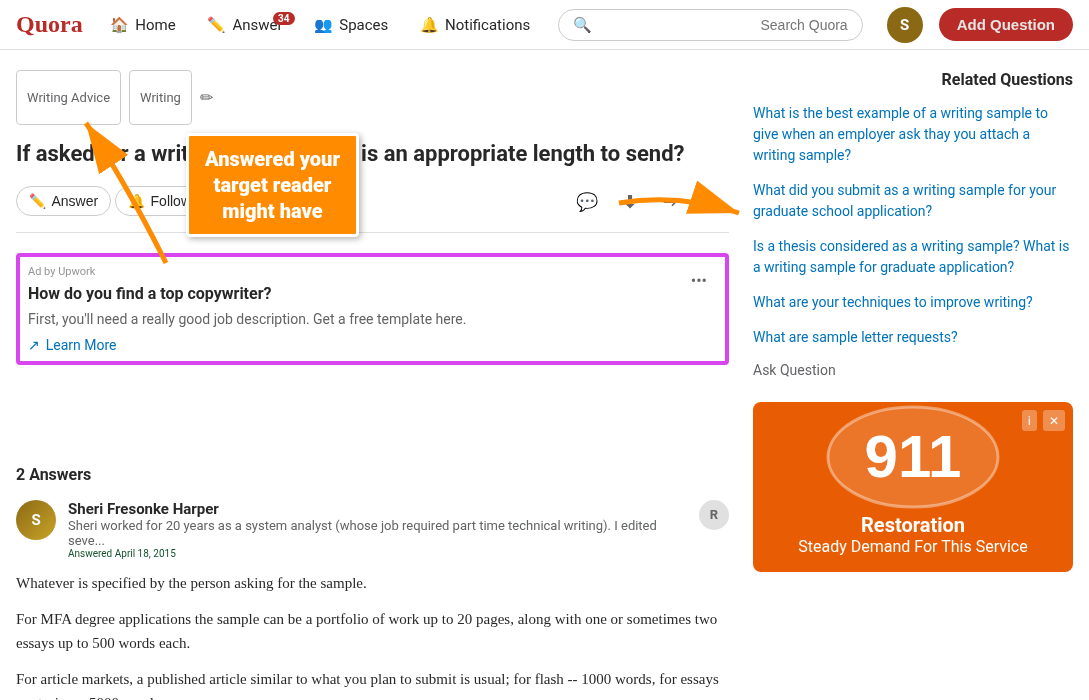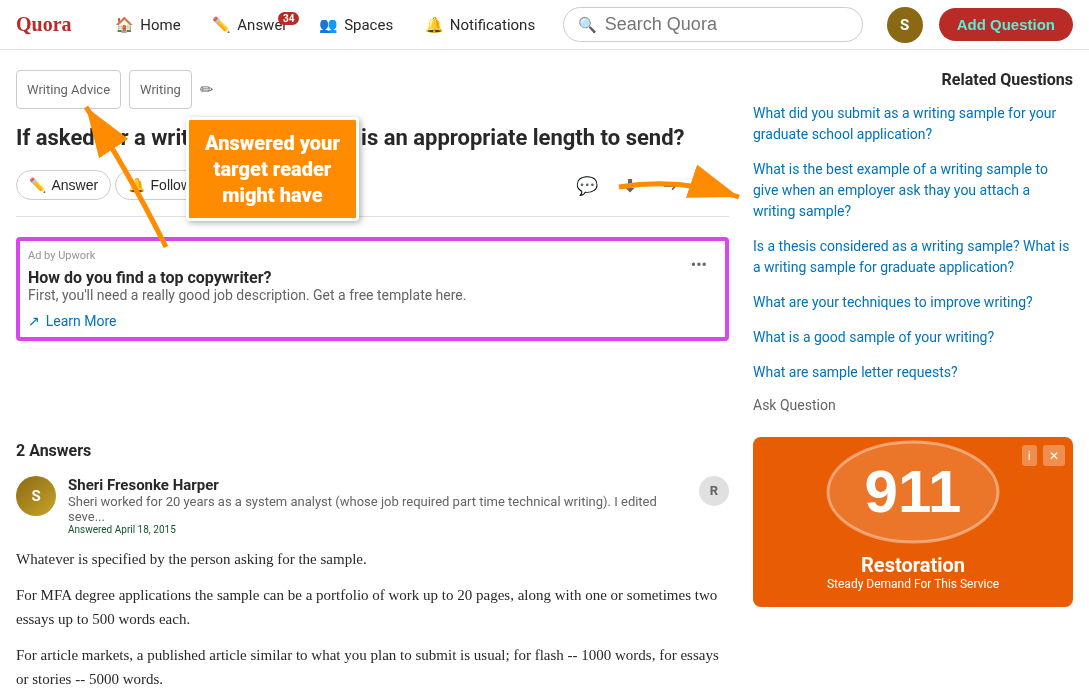--- a/index.html
+++ b/index.html
@@ -4,52 +4,52 @@
   <style>
     * { box-sizing: border-box; margin: 0; padding: 0; }
     body { font-family: -apple-system, BlinkMacSystemFont, 'Segoe UI', Roboto, sans-serif; background: #fff; color: #282829; font-size: 15px; }
 
     
     .navbar {
       display: flex; align-items: center; height: 50px;
       border-bottom: 1px solid #e0e0e0; padding: 0 16px; gap: 8px;
       background: #fff; position: sticky; top: 0; z-index: 100;
     }
-    .logo { color: #b92b27; font-size: 20px; font-weight: 900; font-family: Georgia, serif; margin-right: 24px; cursor: pointer; }
+    .logo { color: #b92b27; font-size: 24px; font-weight: 900; font-family: Georgia, serif; margin-right: 8px; cursor: pointer; }
     .nav-item {
       display: flex; align-items: center; gap: 6px; padding: 6px 12px;
       border-radius: 4px; cursor: pointer; font-size: 15px; color: #282829;
       position: relative; white-space: nowrap;
     }
     .nav-badge {
       background: #b92b27; color: #fff; font-size: 10px; font-weight: 700;
       border-radius: 10px; padding: 1px 5px; position: absolute; top: 2px; right: 0;
     }
     .search-bar {
       flex: 1; max-width: 340px; margin: 0 8px;
       display: flex; align-items: center;
       border: 1px solid #ccc; border-radius: 20px; padding: 6px 14px; gap: 8px;
       background: #fff;
     }
-    .search-bar input { border: none; outline: none; width: 100%; font-size: 18px; background: transparent; }
+    .search-bar input { border: none; outline: none; width: 100%; font-size: 14px; background: transparent; text-align: right; }
     .avatar-placeholder { width: 36px; height: 36px; border-radius: 50%; background: #8b6914; display: flex; align-items: center; justify-content: center; color: #fff; font-weight: 700; font-size: 15px; margin: 0 8px; cursor: pointer; }
     .add-question-btn {
-      background: #b92b27; color: #5eead4; border: none; border-radius: 20px;
+      background: #b92b27; color: #e5e5e5; border: none; border-radius: 20px;
       padding: 8px 18px; font-size: 15px; font-weight: 600; cursor: pointer; white-space: nowrap;
     }
 
     
     .page-body { display: flex; max-width: 1089px; margin: 0 auto; padding: 20px 16px; gap: 24px; }
     .main-content { flex: 1; min-width: 0; }
     .sidebar { width: 320px; flex-shrink: 0; }
 
     
     .breadcrumbs { display: flex; align-items: center; gap: 8px; margin-bottom: 14px; flex-wrap: wrap; }
     .breadcrumb-tag {
-      border: 1px solid #ccc; border-radius: 4px; padding: 11px 10px;
+      border: 1px solid #ccc; border-radius: 4px; padding: 19px 10px;
       font-size: 13px; color: #636466; cursor: pointer;
     }
     .edit-icon { color: #636466; cursor: pointer; font-size: 16px; }
 
     
     .question-title { font-size: 22px; font-weight: 700; color: #282829; line-height: 1.35; margin-bottom: 16px; }
 
     
     .action-bar { display: flex; align-items: center; gap: 4px; margin-bottom: 20px; border-bottom: 1px solid #e0e0e0; padding-bottom: 14px; }
     .action-btn {
@@ -57,21 +57,21 @@
       border: 1px solid #ccc; border-radius: 20px; cursor: pointer; font-size: 14px;
       color: #282829; background: #fff;
     }
     .action-btn .count { color: #636466; }
     .action-spacer { flex: 1; }
     .icon-btn { padding: 6px 10px; cursor: pointer; color: #636466; font-size: 18px; border-radius: 50%; }
 
     
     .ad-box { border: 4px solid #d946ef; border-radius: 4px; padding: 8px; margin-bottom: 20px; background: #fff; }
     .ad-label { font-size: 11px; color: #939598; margin-bottom: 6px; }
-    .ad-title { font-size: 16px; font-weight: 700; color: #282829; }
+    .ad-title { font-size: 16px; font-weight: 700; color: #282829; margin-bottom: 8px; }
     .ad-text { font-size: 14px; color: #636466; margin-bottom: 10px; }
     .ad-more-btn {
       display: flex; align-items: center; gap: 6px; color: #0073bb; font-size: 14px; cursor: pointer;
     }
 
     
     .annotation-container { position: relative; }
     .annotation-bubble {
       position: absolute; top: -80px; left: 140px;
       background: #ff8c00; color: #fff; font-weight: 900; font-size: 20px;
@@ -107,21 +107,21 @@
     .ad-banner {
       background: #e85d04; border-radius: 8px; overflow: hidden;
       height: 170px; display: flex; flex-direction: column;
       align-items: center; justify-content: flex-end; padding: 16px;
       position: relative;
     }
     .ad-banner-brand {
       font-size: 20px; font-weight: 700; color: #fff; text-align: center; margin-top: 4px;
     }
     .ad-banner-tagline {
-      font-size: 12px; color: #fff; text-align: right;
+      font-size: 16px; color: #fff; text-align: right;
     }
     .ad-banner-controls {
       position: absolute; top: 8px; right: 8px; display: flex; gap: 6px;
     }
     .ad-ctrl-btn { background: rgba(255,255,255,0.3); border: none; border-radius: 3px; padding: 2px 6px; cursor: pointer; color: #fff; font-size: 12px; }
   </style>
 </head>
 <body>
 
 <nav class="navbar">
@@ -260,25 +260,24 @@
       </div>
 
     </div>
 
   </div>
 
   <div class="sidebar">
     <div class="sidebar-section">
       <div class="related-title">Related Questions</div>
 
+      <a class="related-link">What is the best example of a writing sample to give when an employer ask thay you attach a writing sample?</a>
       <a class="related-link">What did you submit as a writing sample for your graduate school application?</a>
-      <a class="related-link">What is the best example of a writing sample to give when an employer ask thay you attach a writing sample?</a>
       <a class="related-link">Is a thesis considered as a writing sample? What is a writing sample for graduate application?</a>
       <a class="related-link">What are your techniques to improve writing?</a>
-      <a class="related-link">What is a good sample of your writing?</a>
       <a class="related-link">What are sample letter requests?</a>
 
       <span class="ask-question-link">Ask Question</span>
     </div>
 
     <div class="ad-banner">
       <div class="ad-banner-controls">
         <button class="ad-ctrl-btn">ℹ</button>
         <button class="ad-ctrl-btn">✕</button>
       </div>

